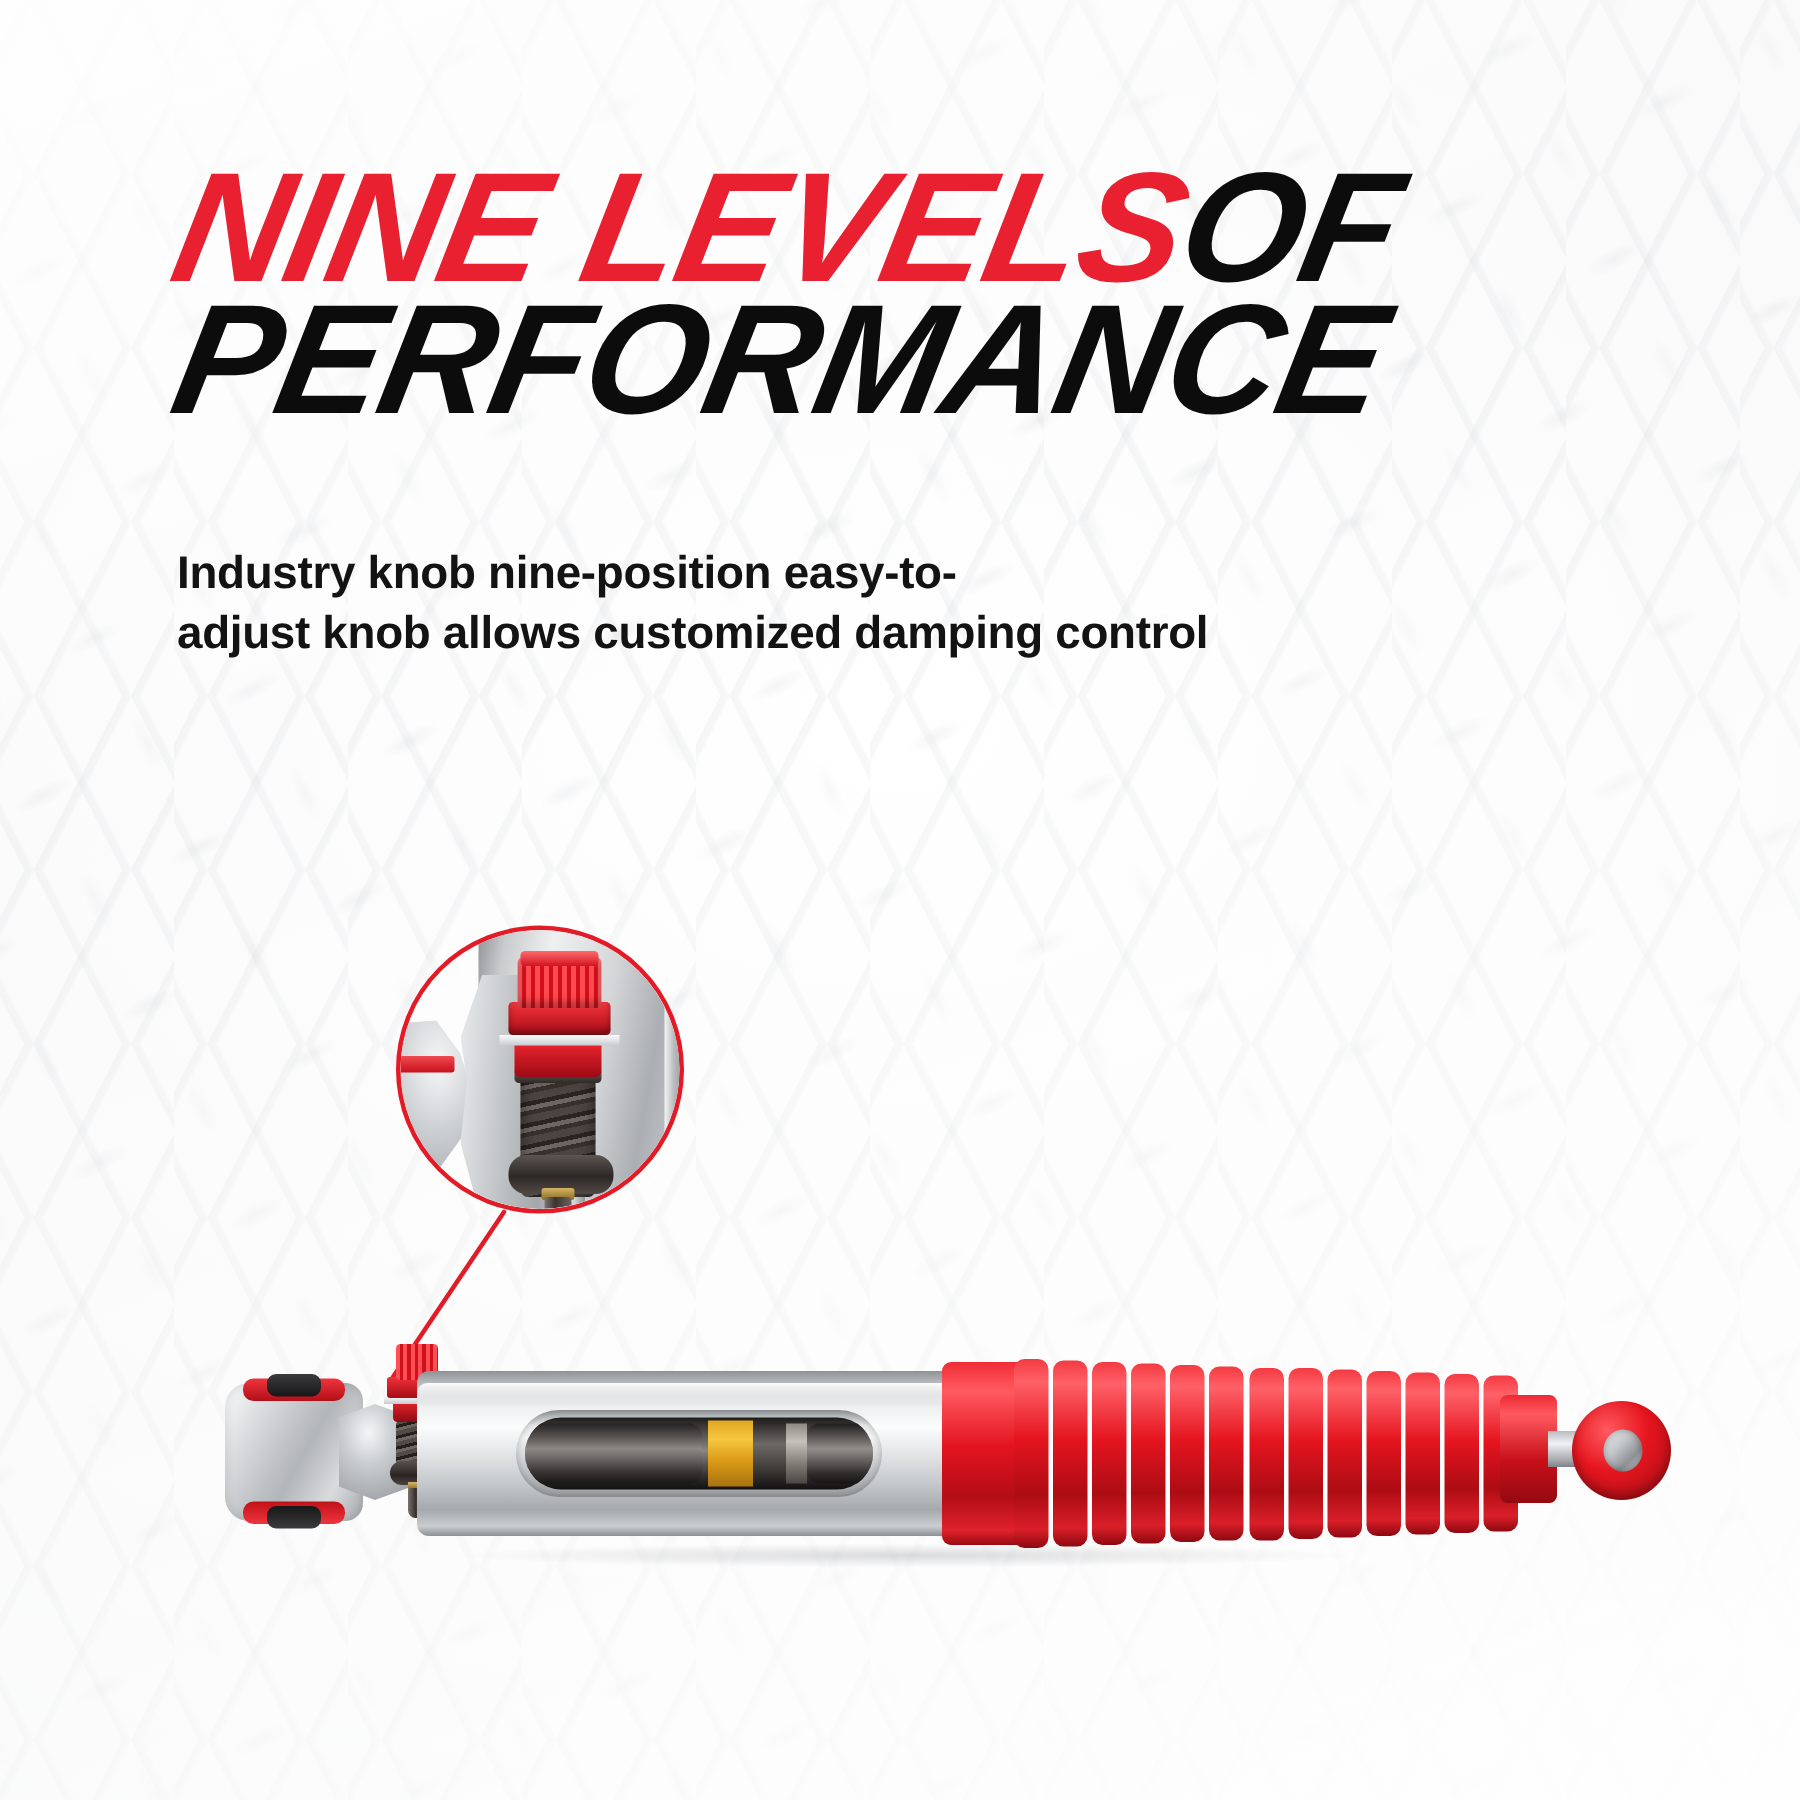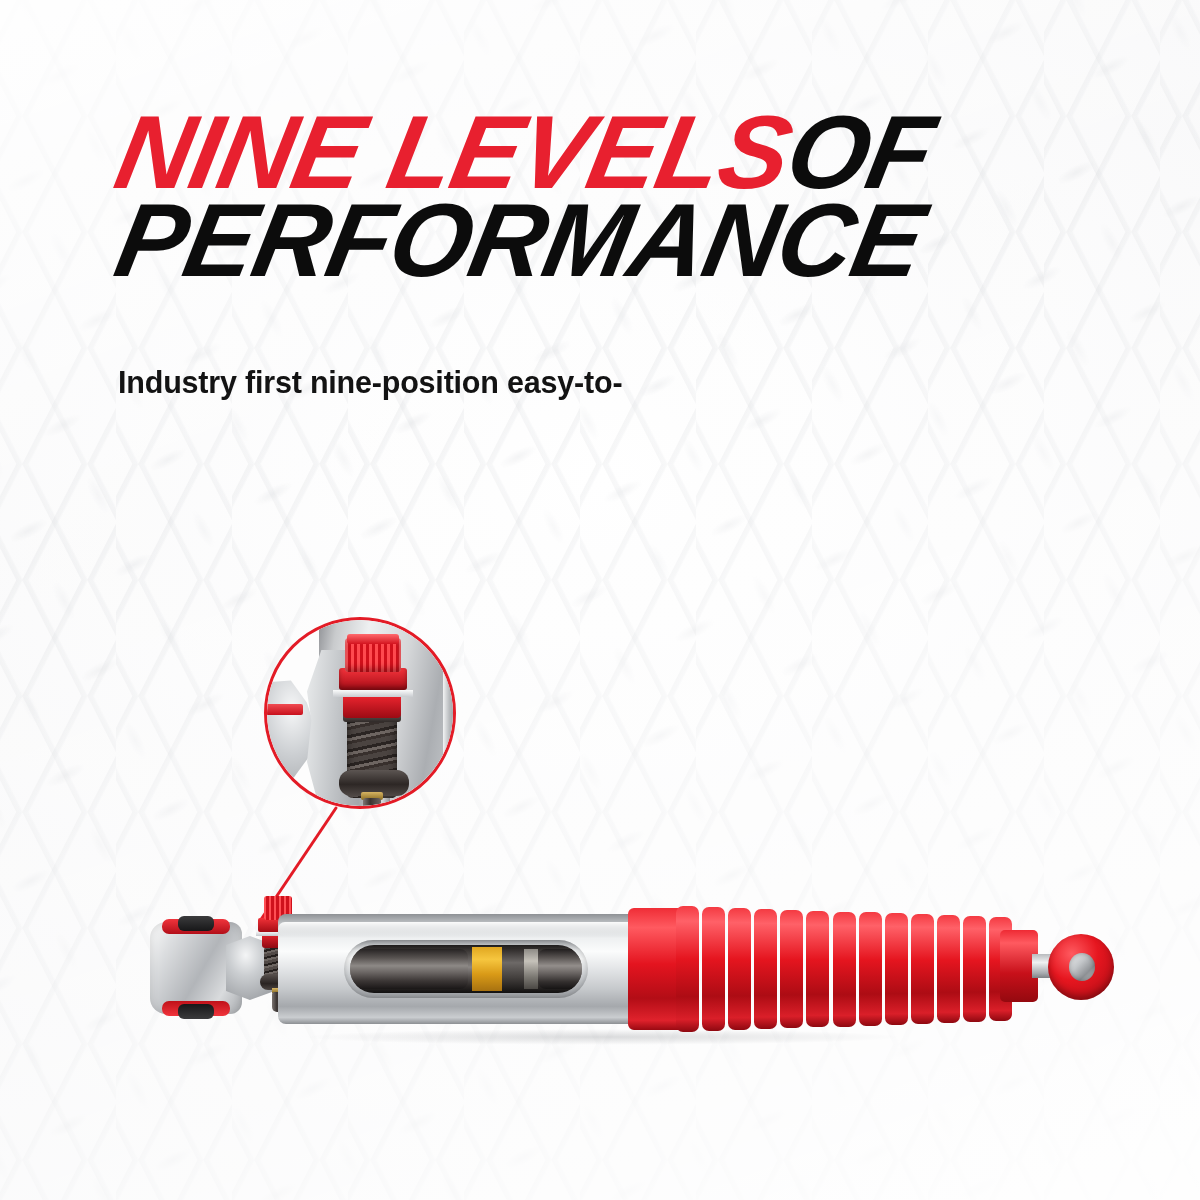--- a/index.html
+++ b/index.html
@@ -391,21 +391,22 @@
   <div class="tread"></div>
   <div class="tread-blobs"></div>
   <div class="tread-sheen"></div>
 
   <div class="headline">
     <span class="hl-line hl-line1"><span class="skew hl-red">NINE LEVELS</span><span class="skew hl-black"> OF</span></span>
     <span class="hl-line hl-line2"><span class="skew hl-black">PERFORMANCE</span></span>
   </div>
 
   <div class="subcopy">
-    <span>Industry first nine-position easy-to-</span>
+    <span>Industry knob nine-position easy-to-</span>
+    <span>adjust knob allows customized damping control</span>
   </div>
 
   <svg class="leader" viewBox="0 0 110 130" width="110" height="130">
     <line x1="100" y1="8" x2="26" y2="118" stroke="#E31B26" stroke-width="3" stroke-linecap="round"></line>
   </svg>
 
   <div class="callout">
     <div class="callout-inner">
       <div class="co-neck"></div>
       <div class="co-body"></div>

